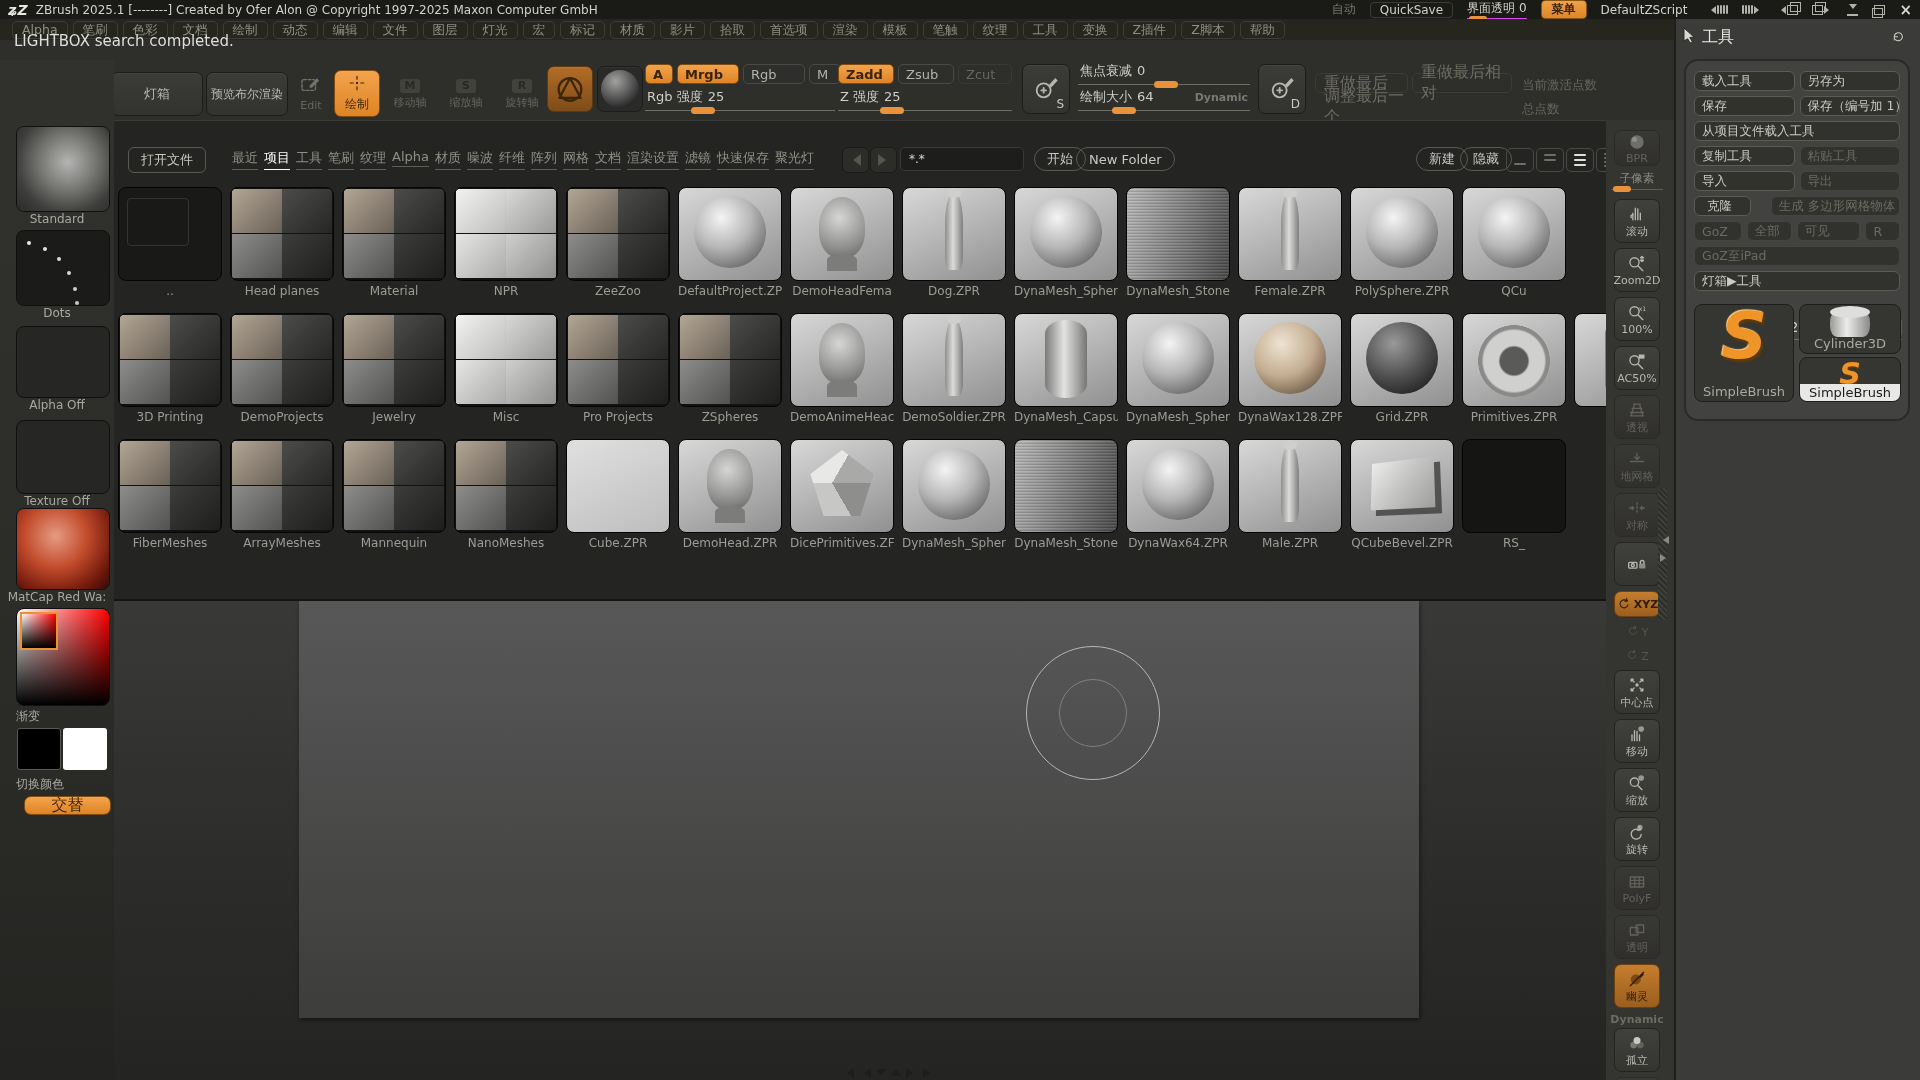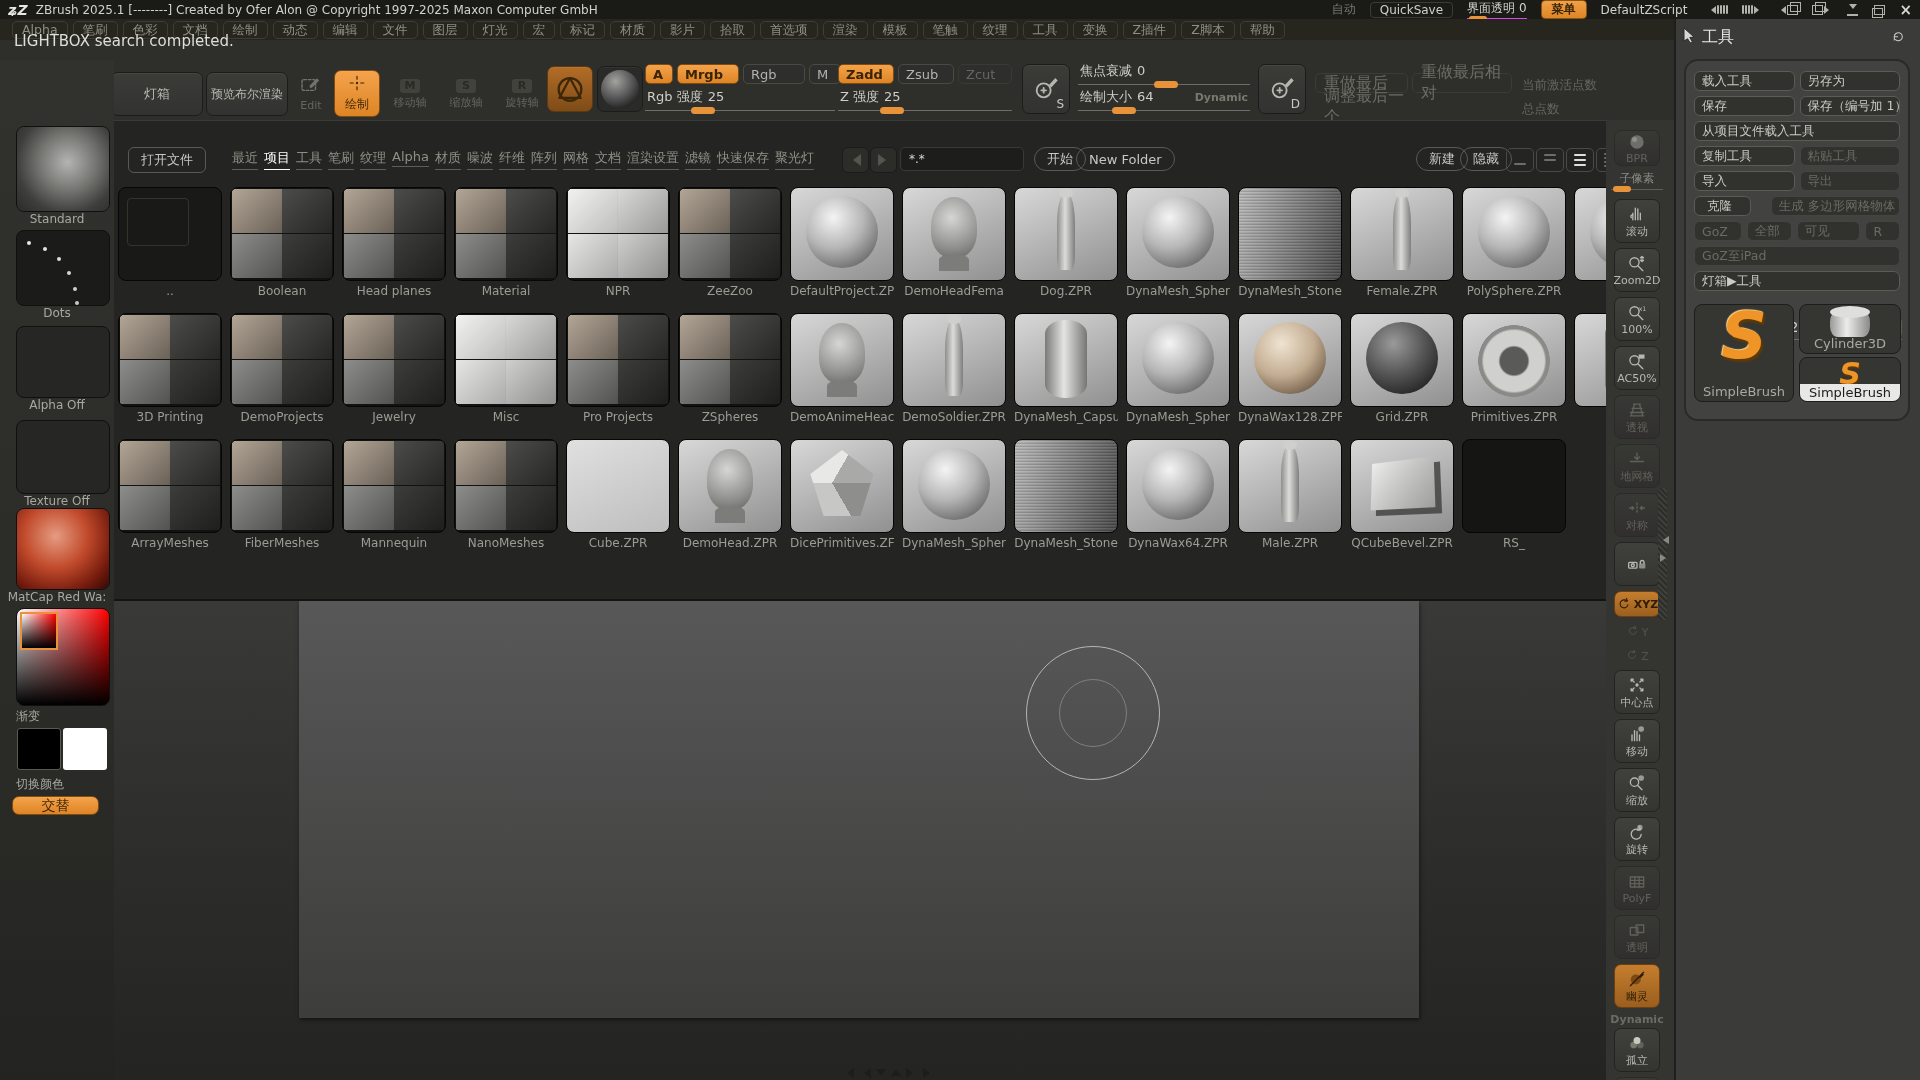--- a/index.html
+++ b/index.html
@@ -424,21 +424,21 @@
       </div>
     <div class="sb-label" style="top:530px">MatCap Red Wa:</div>
 
     <div class="sb-tile pickerbox" style="left:16px;top:548px;width:92px;height:96px"></div>
     <div class="pickersub" style="left:20px;top:552px;width:34px;height:34px"></div>
     <div class="sb-label" style="top:648px;width:auto;left:16px">渐变</div>
 
     <div class="swatch" style="left:17px;top:668px;width:44px;height:42px;background:#000;border:1px solid #5a5a54"></div>
     <div class="swatch" style="left:63px;top:668px;width:44px;height:42px;background:#fff"></div>
     <div class="sb-label" style="top:716px;width:auto;left:16px">切换颜色</div>
-    <div class="shelf-btn orangebtn" style="left:12px;top:736px;width:87px;height:19px;font-size:14px;position:absolute">交替</div>
+    <div class="shelf-btn orangebtn" style="left:24px;top:736px;width:87px;height:19px;font-size:16px;position:absolute">交替</div>
   </div>
 
   <div id="workspace" class="abs"></div>
   <div id="docview" class="abs"></div>
   <div class="cursor-ring" style="left:1026px;top:646px;width:132px;height:132px"></div>
   <div class="cursor-ring inner" style="left:1059px;top:679px;width:66px;height:66px"></div>
   <div id="bctrl" class="abs">
     <span class="bt l"></span>
       <span class="bt l"></span>
     <span class="bt d"></span>
@@ -491,24 +491,20 @@
         <span class="vbars vb4"></span>
       </div>
     <div id="lb-grid">
         <div class="lb-row" style="top: 66px;">
           <div class="tile k-up">
             <div class="timg"></div>
             <div class="tlabel">..</div>
           </div>
           <div class="tile k-collage">
             <div class="timg"></div>
-            <div class="tlabel">Boolean</div>
-          </div>
-          <div class="tile k-collage">
-            <div class="timg"></div>
             <div class="tlabel">Head planes</div>
           </div>
           <div class="tile k-collage">
             <div class="timg"></div>
             <div class="tlabel">Material</div>
           </div>
           <div class="tile k-collage-light">
             <div class="timg"></div>
             <div class="tlabel">NPR</div>
           </div>
@@ -633,25 +629,25 @@
           <div class="tile k-capsule">
             <div class="timg lightbg">
               <div class="capsshape"></div>
             </div>
             <div class="tlabel">QCu</div>
           </div>
         </div>
         <div class="lb-row" style="top: 318px;">
           <div class="tile k-collage">
             <div class="timg"></div>
+            <div class="tlabel">FiberMeshes</div>
+          </div>
+          <div class="tile k-collage">
+            <div class="timg"></div>
             <div class="tlabel">ArrayMeshes</div>
-          </div>
-          <div class="tile k-collage">
-            <div class="timg"></div>
-            <div class="tlabel">FiberMeshes</div>
           </div>
           <div class="tile k-collage">
             <div class="timg"></div>
             <div class="tlabel">Mannequin</div>
           </div>
           <div class="tile k-collage">
             <div class="timg"></div>
             <div class="tlabel">NanoMeshes</div>
           </div>
           <div class="tile k-flat">

